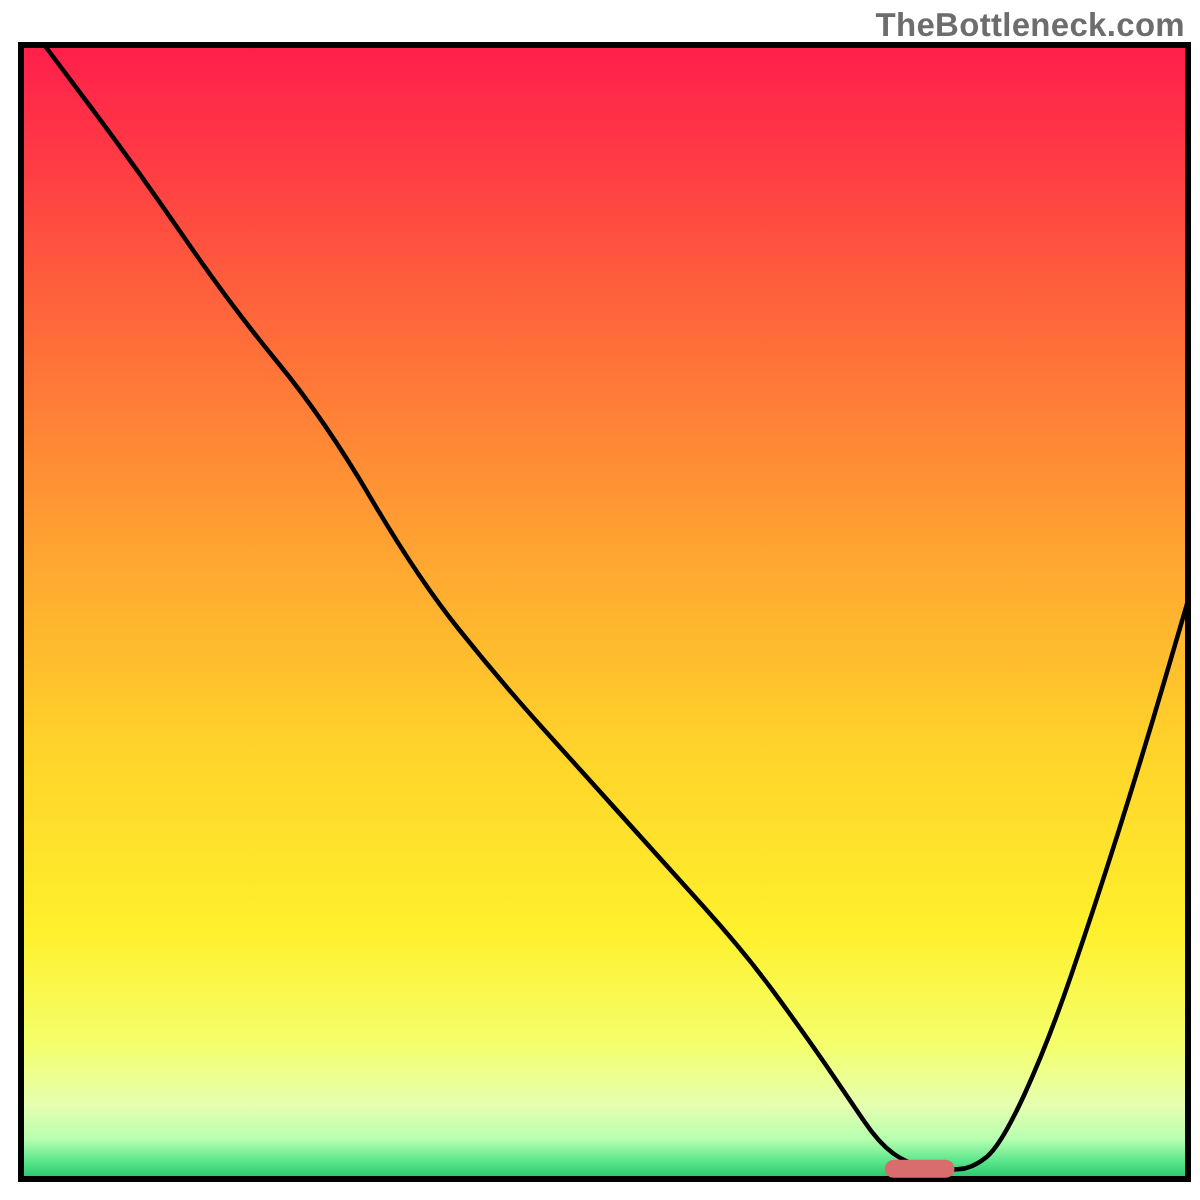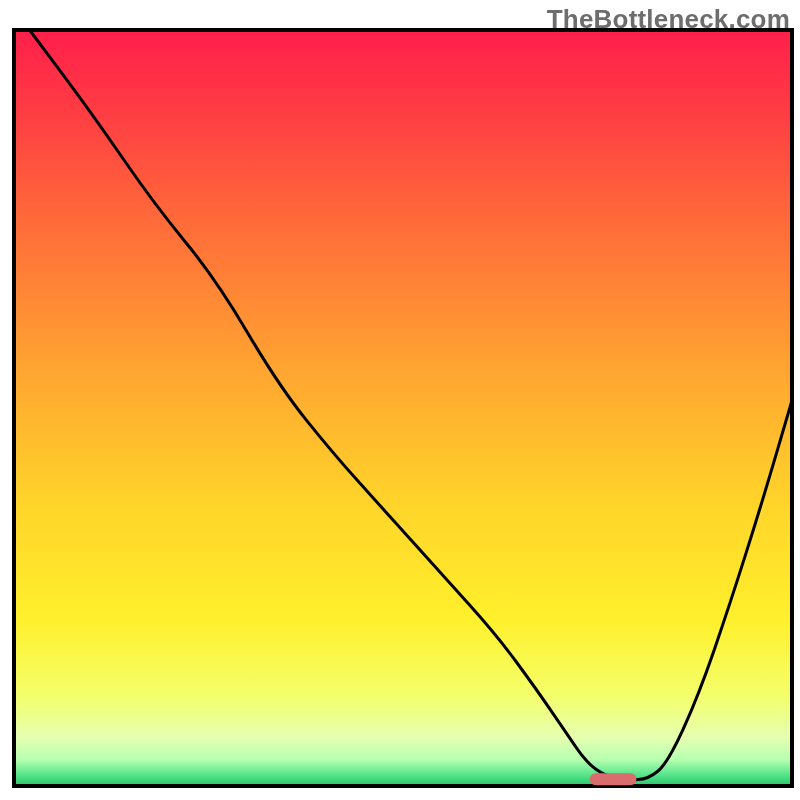--- a/index.html
+++ b/index.html
@@ -13,21 +13,21 @@
   }
   .stage {
     position: relative;
     width: 800px;
     height: 800px;
   }
   .watermark {
     position: absolute;
     top: 4px;
     right: 10px;
-    font-size: 26px;
+    font-size: 22px;
     font-weight: 600;
     color: #6d6d6d;
     letter-spacing: 0.2px;
   }
   svg {
     display: block;
   }
 </style>
 </head>
 <body>

